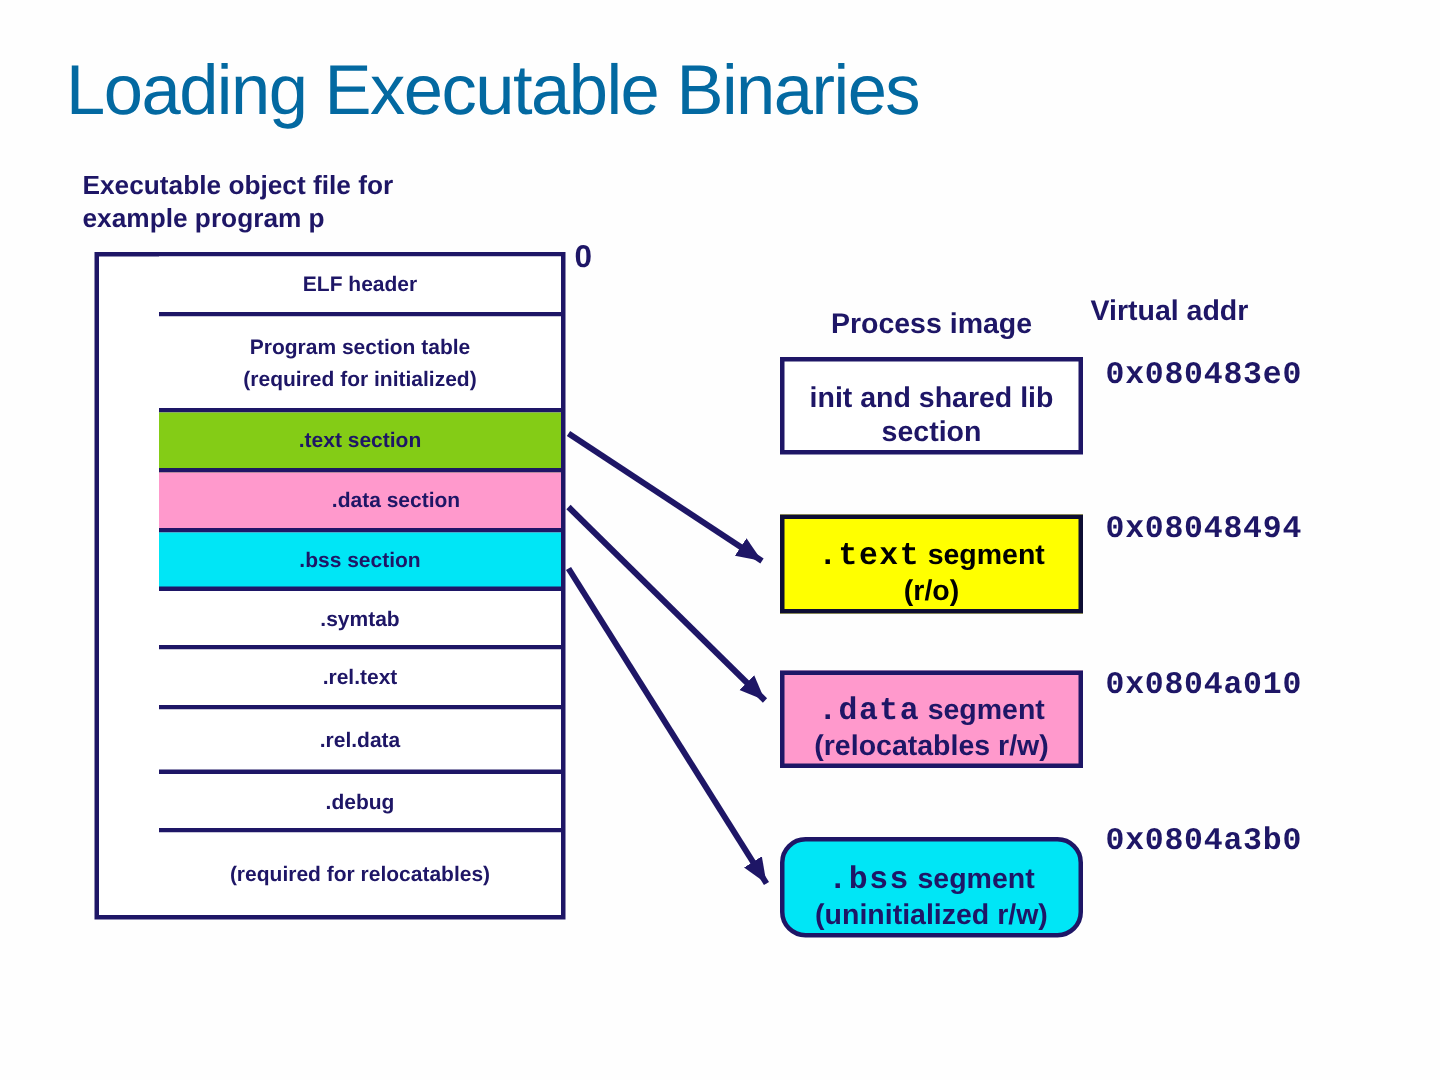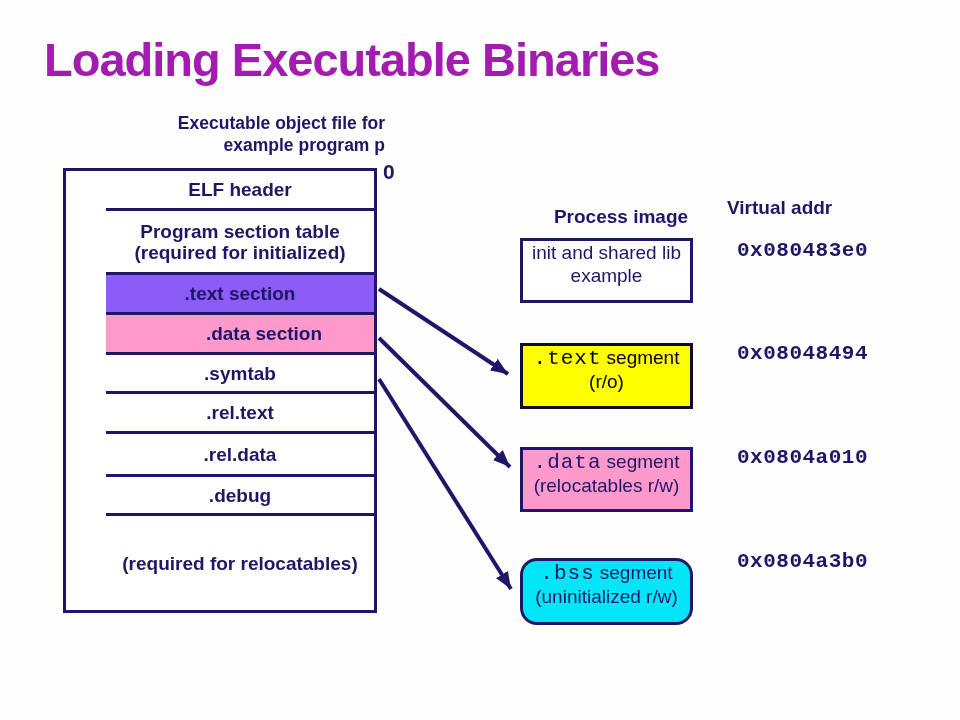--- a/index.html
+++ b/index.html
@@ -2,63 +2,63 @@
 <html><head>
 <meta charset="utf-8">
 <style>
   html,body{margin:0;padding:0;background:#ffffff;}
   #page{
     position:relative;width:960px;height:720px;background:#fefefe;overflow:hidden;
     font-family:"Liberation Sans", sans-serif;
   }
   #slide-title{
     position:absolute;left:44px;top:32px;width:760px;
-    font-size:47px;font-weight:bold;letter-spacing:-1px;
-    color:#a21caf;white-space:nowrap;
+    font-size:47px;font-weight:normal;letter-spacing:-1px;
+    color:#0369a1;white-space:nowrap;
   }
   #obj-heading{
     position:absolute;left:55px;top:112px;width:330px;
-    text-align:right;font-size:17.5px;font-weight:bold;line-height:22px;
+    text-align:left;font-size:17.5px;font-weight:bold;line-height:22px;
     color:#1e1666;
   }
   #offset-zero{
     position:absolute;left:383px;top:160px;
     font-size:21px;font-weight:bold;color:#1e1666;
   }
   
   #stack{
     position:absolute;left:63px;top:168px;width:314px;height:445px;
     border:3px solid #1e1666;box-sizing:border-box;background:#ffffff;
     display:flex;flex-direction:column;
   }
   .row{
     box-sizing:border-box;border-bottom:3px solid #1e1666;
     display:flex;flex-direction:column;align-items:center;justify-content:center;
-    font-size:19px;font-weight:bold;color:#1e1666;line-height:21px;
+    font-size:14px;font-weight:bold;color:#1e1666;line-height:21px;
     text-align:right;background:#ffffff;margin-left:40px;
   }
   .row:last-child{border-bottom:none;}
   .h40{height:40px}.h64{height:64px}.h39{height:39px}.h43{height:43px}.hlast{flex:1}
-  .bg-yellow{background:#8b5cf6;}
+  .bg-yellow{background:#84cc16;}
   .bg-pink{background:#ff99cc;padding-left:48px;}
   .bg-cyan{background:#00e6f6;}
   
   #process-heading{
     position:absolute;left:520px;top:206px;width:202px;text-align:center;
     font-size:19px;font-weight:bold;color:#1e1666;
   }
   #vaddr-heading{
     position:absolute;left:727px;top:197px;
     font-size:19px;font-weight:bold;color:#1e1666;
   }
   .segbox{
-    position:absolute;left:520px;width:173px;box-sizing:border-box;
+    position:absolute;left:520px;width:202px;box-sizing:border-box;
     border:3px solid #1e1666;background:#ffffff;
-    display:flex;flex-direction:column;align-items:center;justify-content:flex-start;
-    font-size:19px;font-weight:normal;color:#1e1666;line-height:23px;text-align:center;
+    display:flex;flex-direction:column;align-items:center;justify-content:flex-end;
+    font-size:19px;font-weight:bold;color:#1e1666;line-height:23px;text-align:center;
   }
   #seg-init{top:238px;height:65px;}
   #seg-text{top:343px;height:66px;background:#ffff00;color:#000000;border-color:#0d0d33;}
   #seg-data{top:447px;height:65px;background:#ff99cc;}
   #seg-bss{top:558px;height:67px;background:#00e6f6;border-radius:17px;}
   .seg-mono{
     font-family:"Liberation Mono", monospace;font-size:21px;letter-spacing:1px;
     margin-right:5px;
   }
   .seg-mono:empty{display:none;margin:0;}
@@ -91,20 +91,23 @@
     <div class="row h64">
       <div>Program section table</div>
       <div>(required for initialized)</div>
     </div>
     <div class="row h40 bg-yellow">
       <div>.text section</div>
     </div>
     <div class="row h40 bg-pink">
       <div>.data section</div>
     </div>
+    <div class="row h39 bg-cyan">
+      <div>.bss section</div>
+    </div>
     <div class="row h39">
       <div>.symtab</div>
     </div>
     <div class="row h40">
       <div>.rel.text</div>
     </div>
     <div class="row h43">
       <div>.rel.data</div>
     </div>
     <div class="row h39">
@@ -113,21 +116,21 @@
     <div class="row hlast">
       <div>(required for relocatables)</div>
     </div>
   </div>
 
   <div id="process-heading">Process image</div>
   <div id="vaddr-heading">Virtual addr</div>
 
   <div id="seg-init" class="segbox">
     <div><span>init and shared lib</span></div>
-    <div>example</div>
+    <div>section</div>
   </div>
 
   <div id="seg-text" class="segbox">
     <div><span class="seg-mono">.text</span><span>segment</span></div>
     <div>(r/o)</div>
   </div>
 
   <div id="seg-data" class="segbox">
     <div><span class="seg-mono">.data</span><span>segment</span></div>
     <div>(relocatables r/w)</div>

